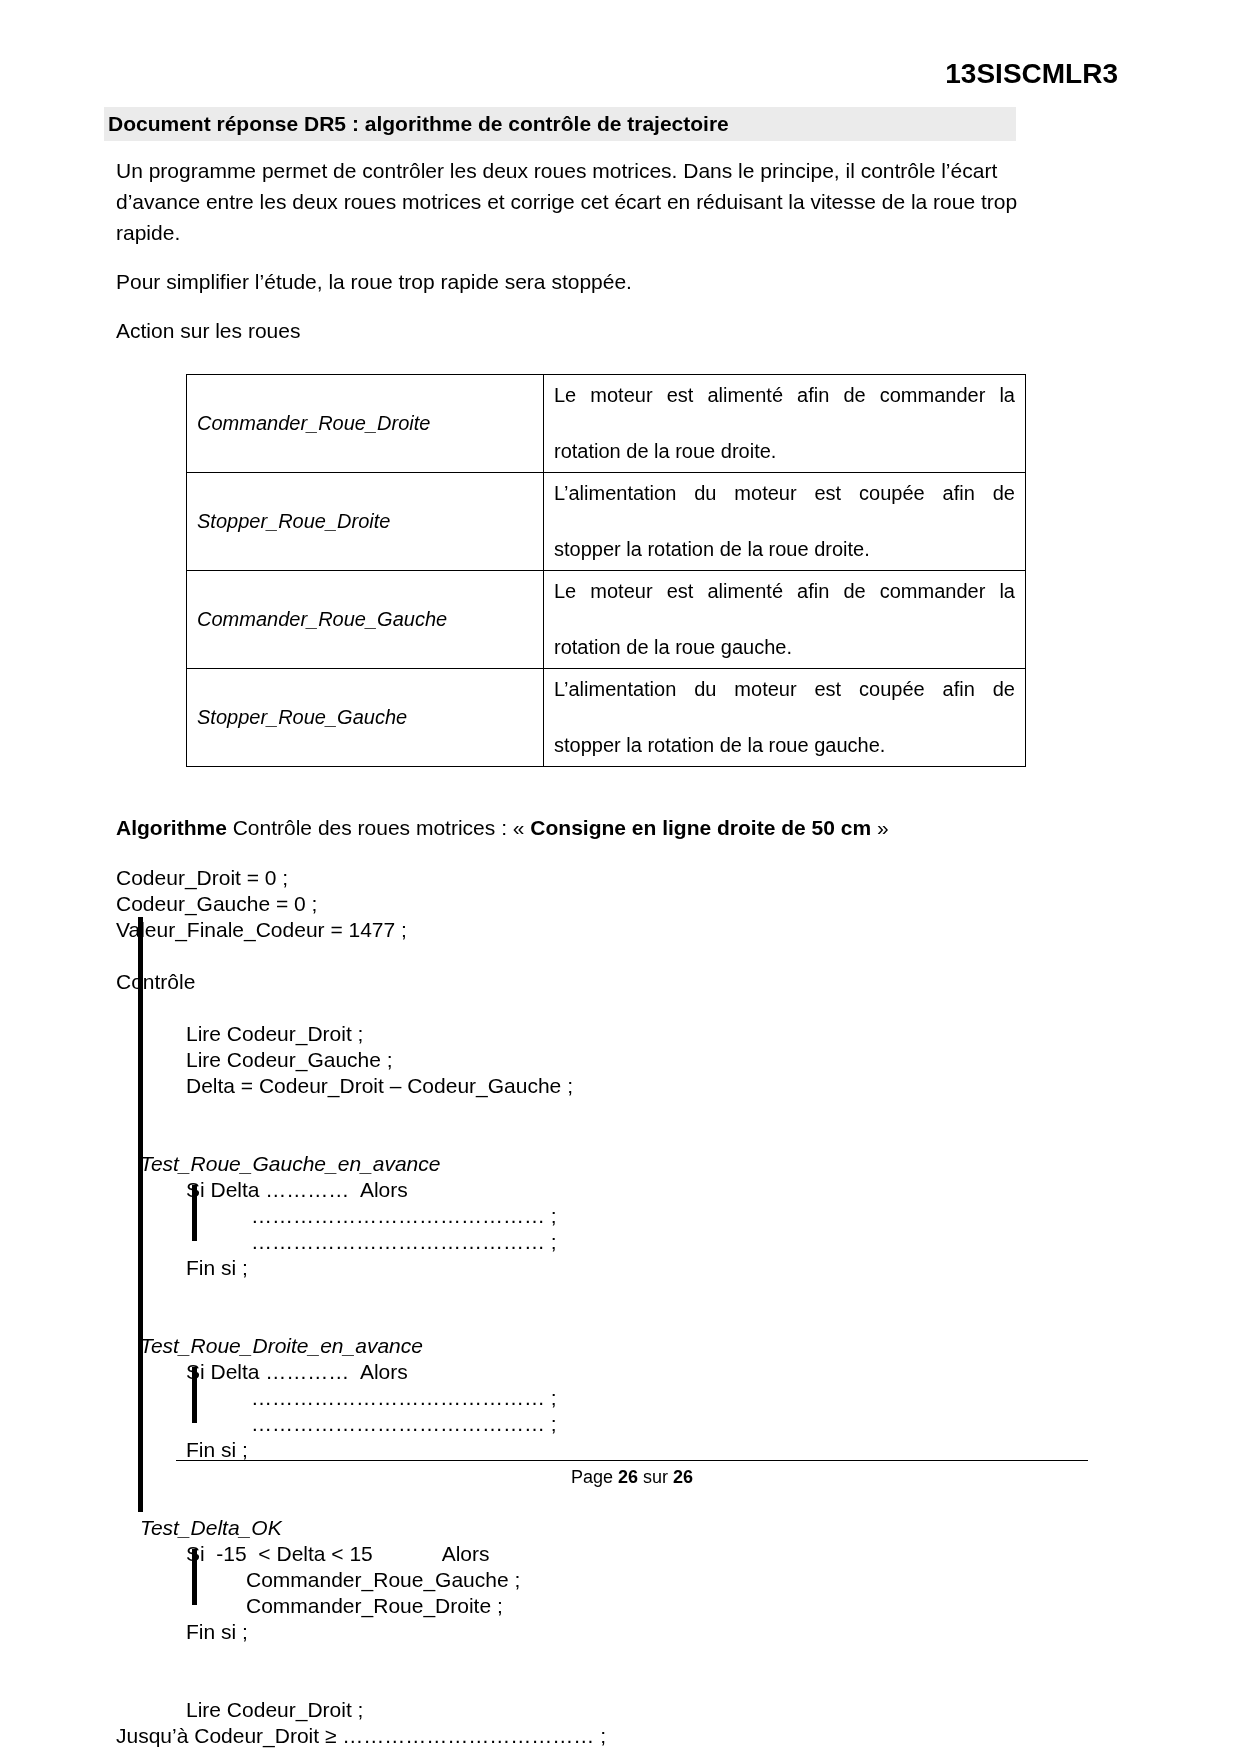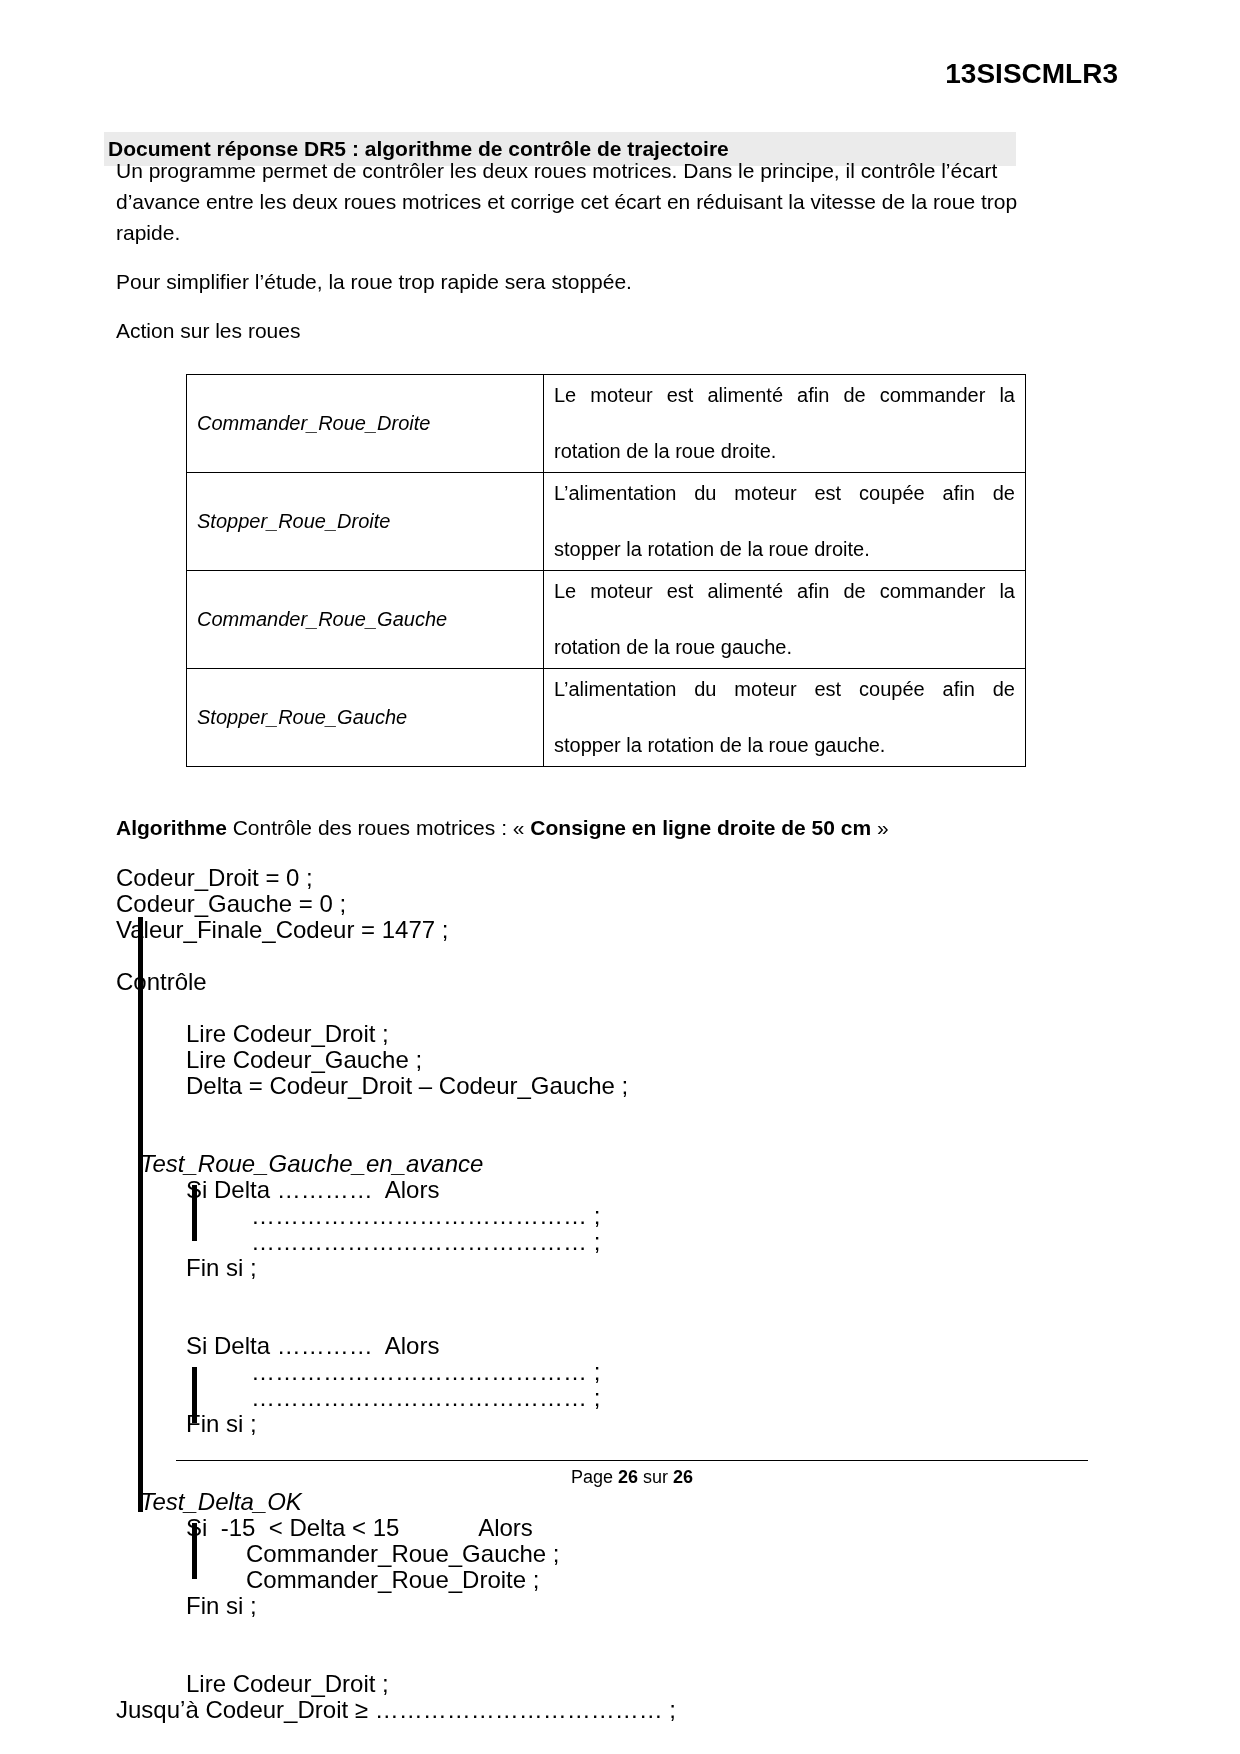--- a/index.html
+++ b/index.html
@@ -36,21 +36,20 @@
   
   .title-band {
     position: absolute;
     top: 107px;
     left: 104px;
     width: 912px;
     height: 34px;
     background: #ebebeb;
     display: flex;
     align-items: center;
-    margin-top: 25px;
   }
   .title-band .title-text {
     font-size: 21px;
     font-weight: bold;
     padding-left: 4px;
     white-space: nowrap;
   }
 
   
   .content {
@@ -112,21 +111,21 @@
 
   
   .algo-block {
     position: relative;
     margin-top: 22px;
     font-size: 21px;
     line-height: 26px;
   }
   .code-line {
     white-space: pre;
-    font-size: 24px;
+    font-size: 21px;
     line-height: 26px;
     height: 26px;
   }
   .code-line.blank { height: 26px; }
   .code-line.italic { font-style: italic; }
 
   .indent-1 { padding-left: 70px; }
   .indent-2 { padding-left: 24px; }
   .indent-4 { padding-left: 135px; }
   .indent-5 { padding-left: 130px; }
@@ -247,20 +246,21 @@
         <div class="code-line indent-4">…………………………………… ;</div>
         <div class="code-line indent-4">…………………………………… ;</div>
         <div class="code-line indent-1">Fin si ;</div>
       </div>
 
       <div class="code-line blank"></div>
       <div class="code-line blank"></div>
 
       <div style="position:relative;">
         <div class="if-bar" style="top:34px;height:56px;"></div>
+        <div class="code-line italic indent-2">Test_Roue_Droite_en_avance</div>
         <div class="code-line indent-1">Si Delta …………  Alors</div>
         <div class="code-line indent-4">…………………………………… ;</div>
         <div class="code-line indent-4">…………………………………… ;</div>
         <div class="code-line indent-1">Fin si ;</div>
       </div>
 
       <div class="code-line blank"></div>
       <div class="code-line blank"></div>
 
       <div style="position:relative;">

